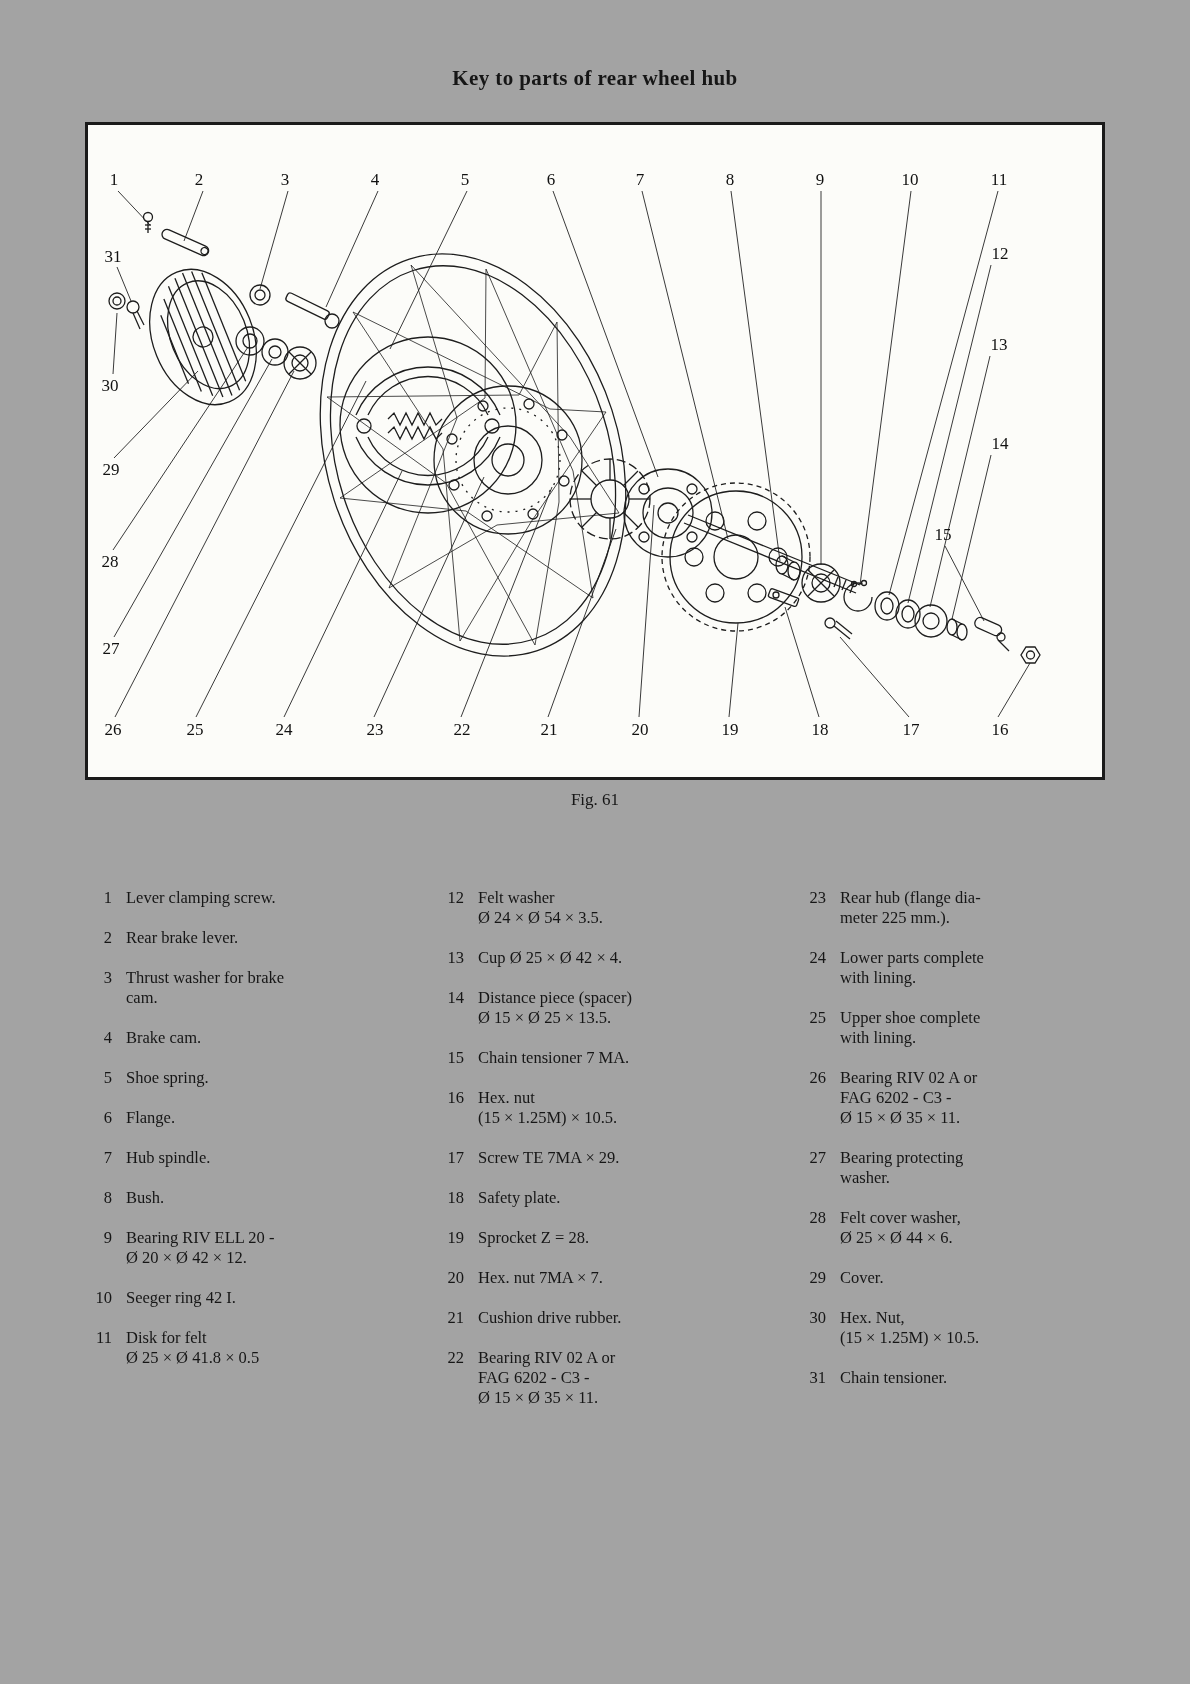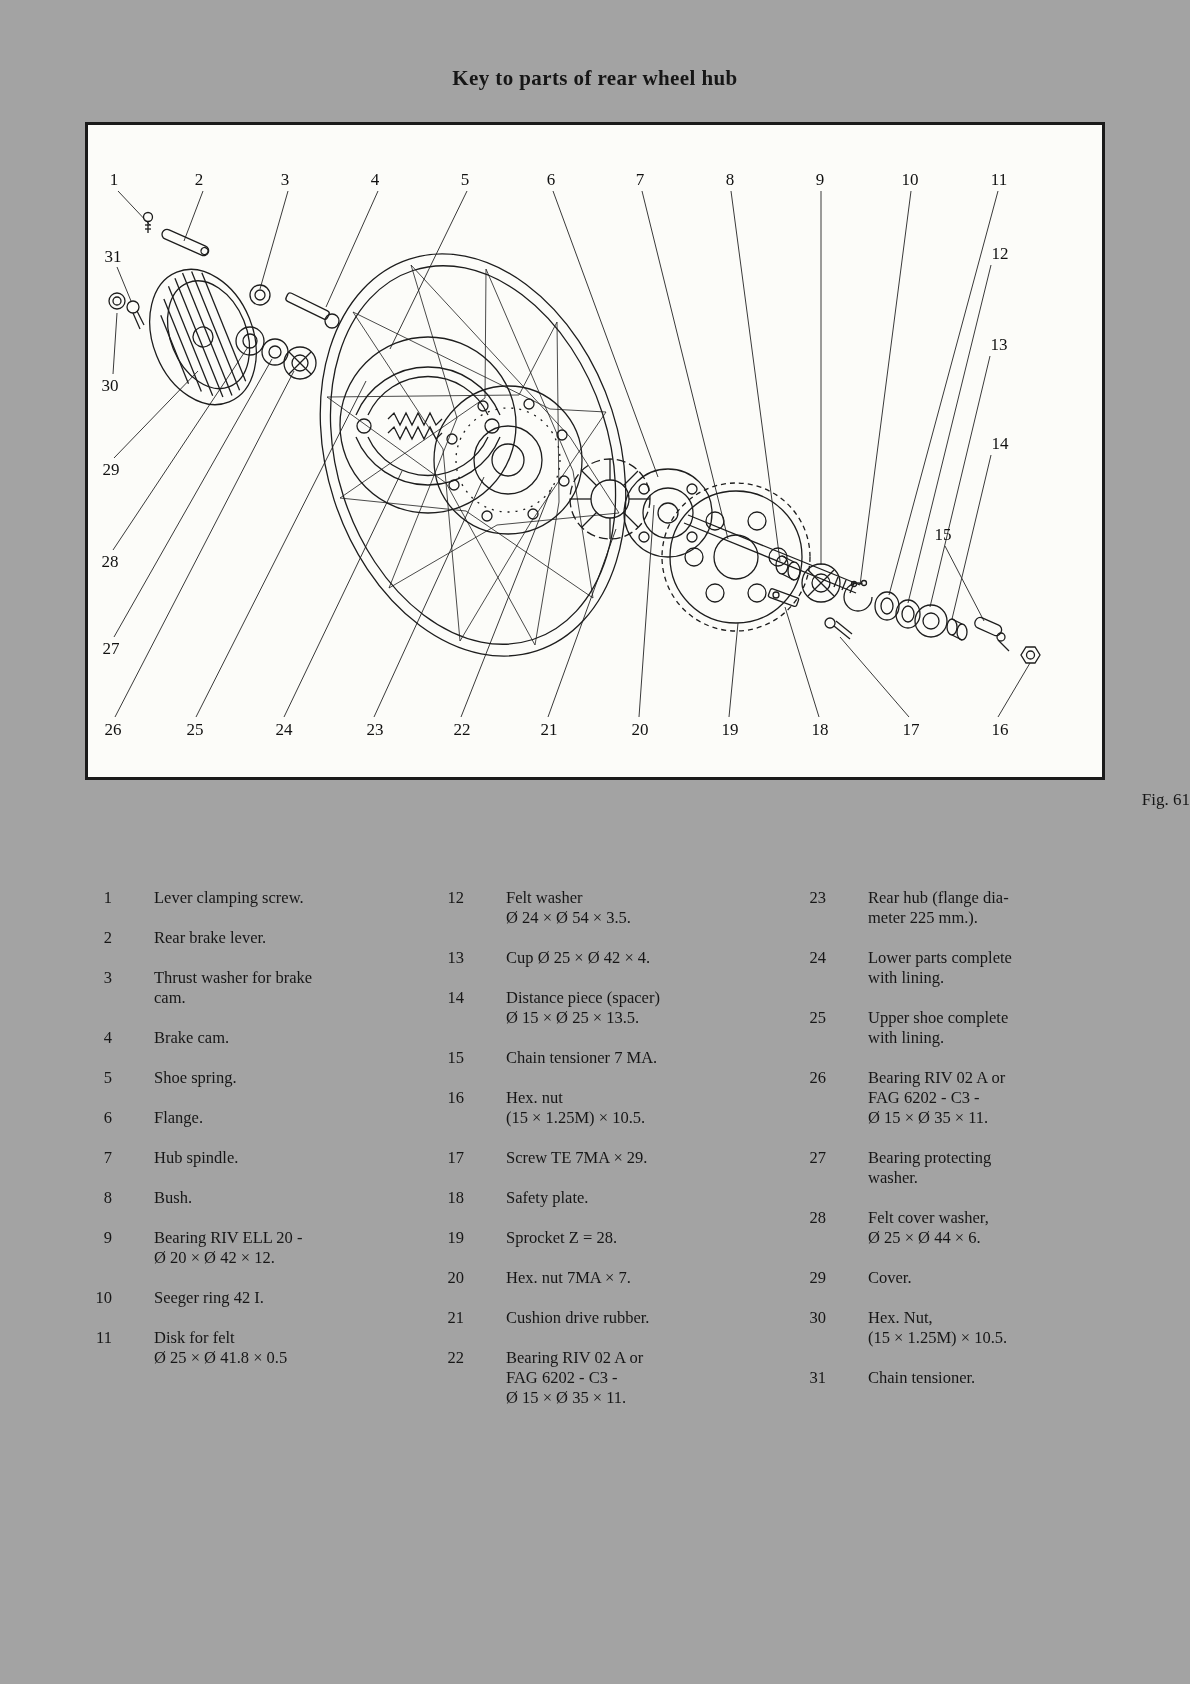--- a/index.html
+++ b/index.html
@@ -18,29 +18,29 @@
     position:absolute; left:85px; top:122px; width:1020px; height:658px;
     border:3px solid #1a1a1a; box-sizing:border-box; background:#fcfcf9;
   }
   .figure-box svg { position:absolute; left:0; top:0; }
   .co {
     position:absolute; transform:translate(-50%,-50%);
     font-size:17px; color:#111; line-height:1;
   }
   .caption {
     position:absolute; top:790px; left:0; width:100%;
-    text-align:right; font-size:17px;
+    text-align:center; font-size:17px;
   }
   .col { position:absolute; top:888px; }
   .col-1 { left:86px;  width:320px; }
   .col-2 { left:438px; width:332px; }
   .col-3 { left:800px; width:345px; }
   .item { display:flex; margin-bottom:20px; font-size:16.5px; line-height:20px; }
   .num { flex:0 0 26px; width:26px; text-align:right; margin-right:14px; }
-  .pt { white-space:pre-line;margin-left:28px; }
+  .pt { white-space:pre-line; }
 </style>
 </head>
 <body>
 
 <div class="page">
 
   <h1 class="title">Key to parts of rear wheel hub</h1>
 
   <div class="figure-box">
     <svg width="1014" height="652" viewBox="0 0 1014 652">

